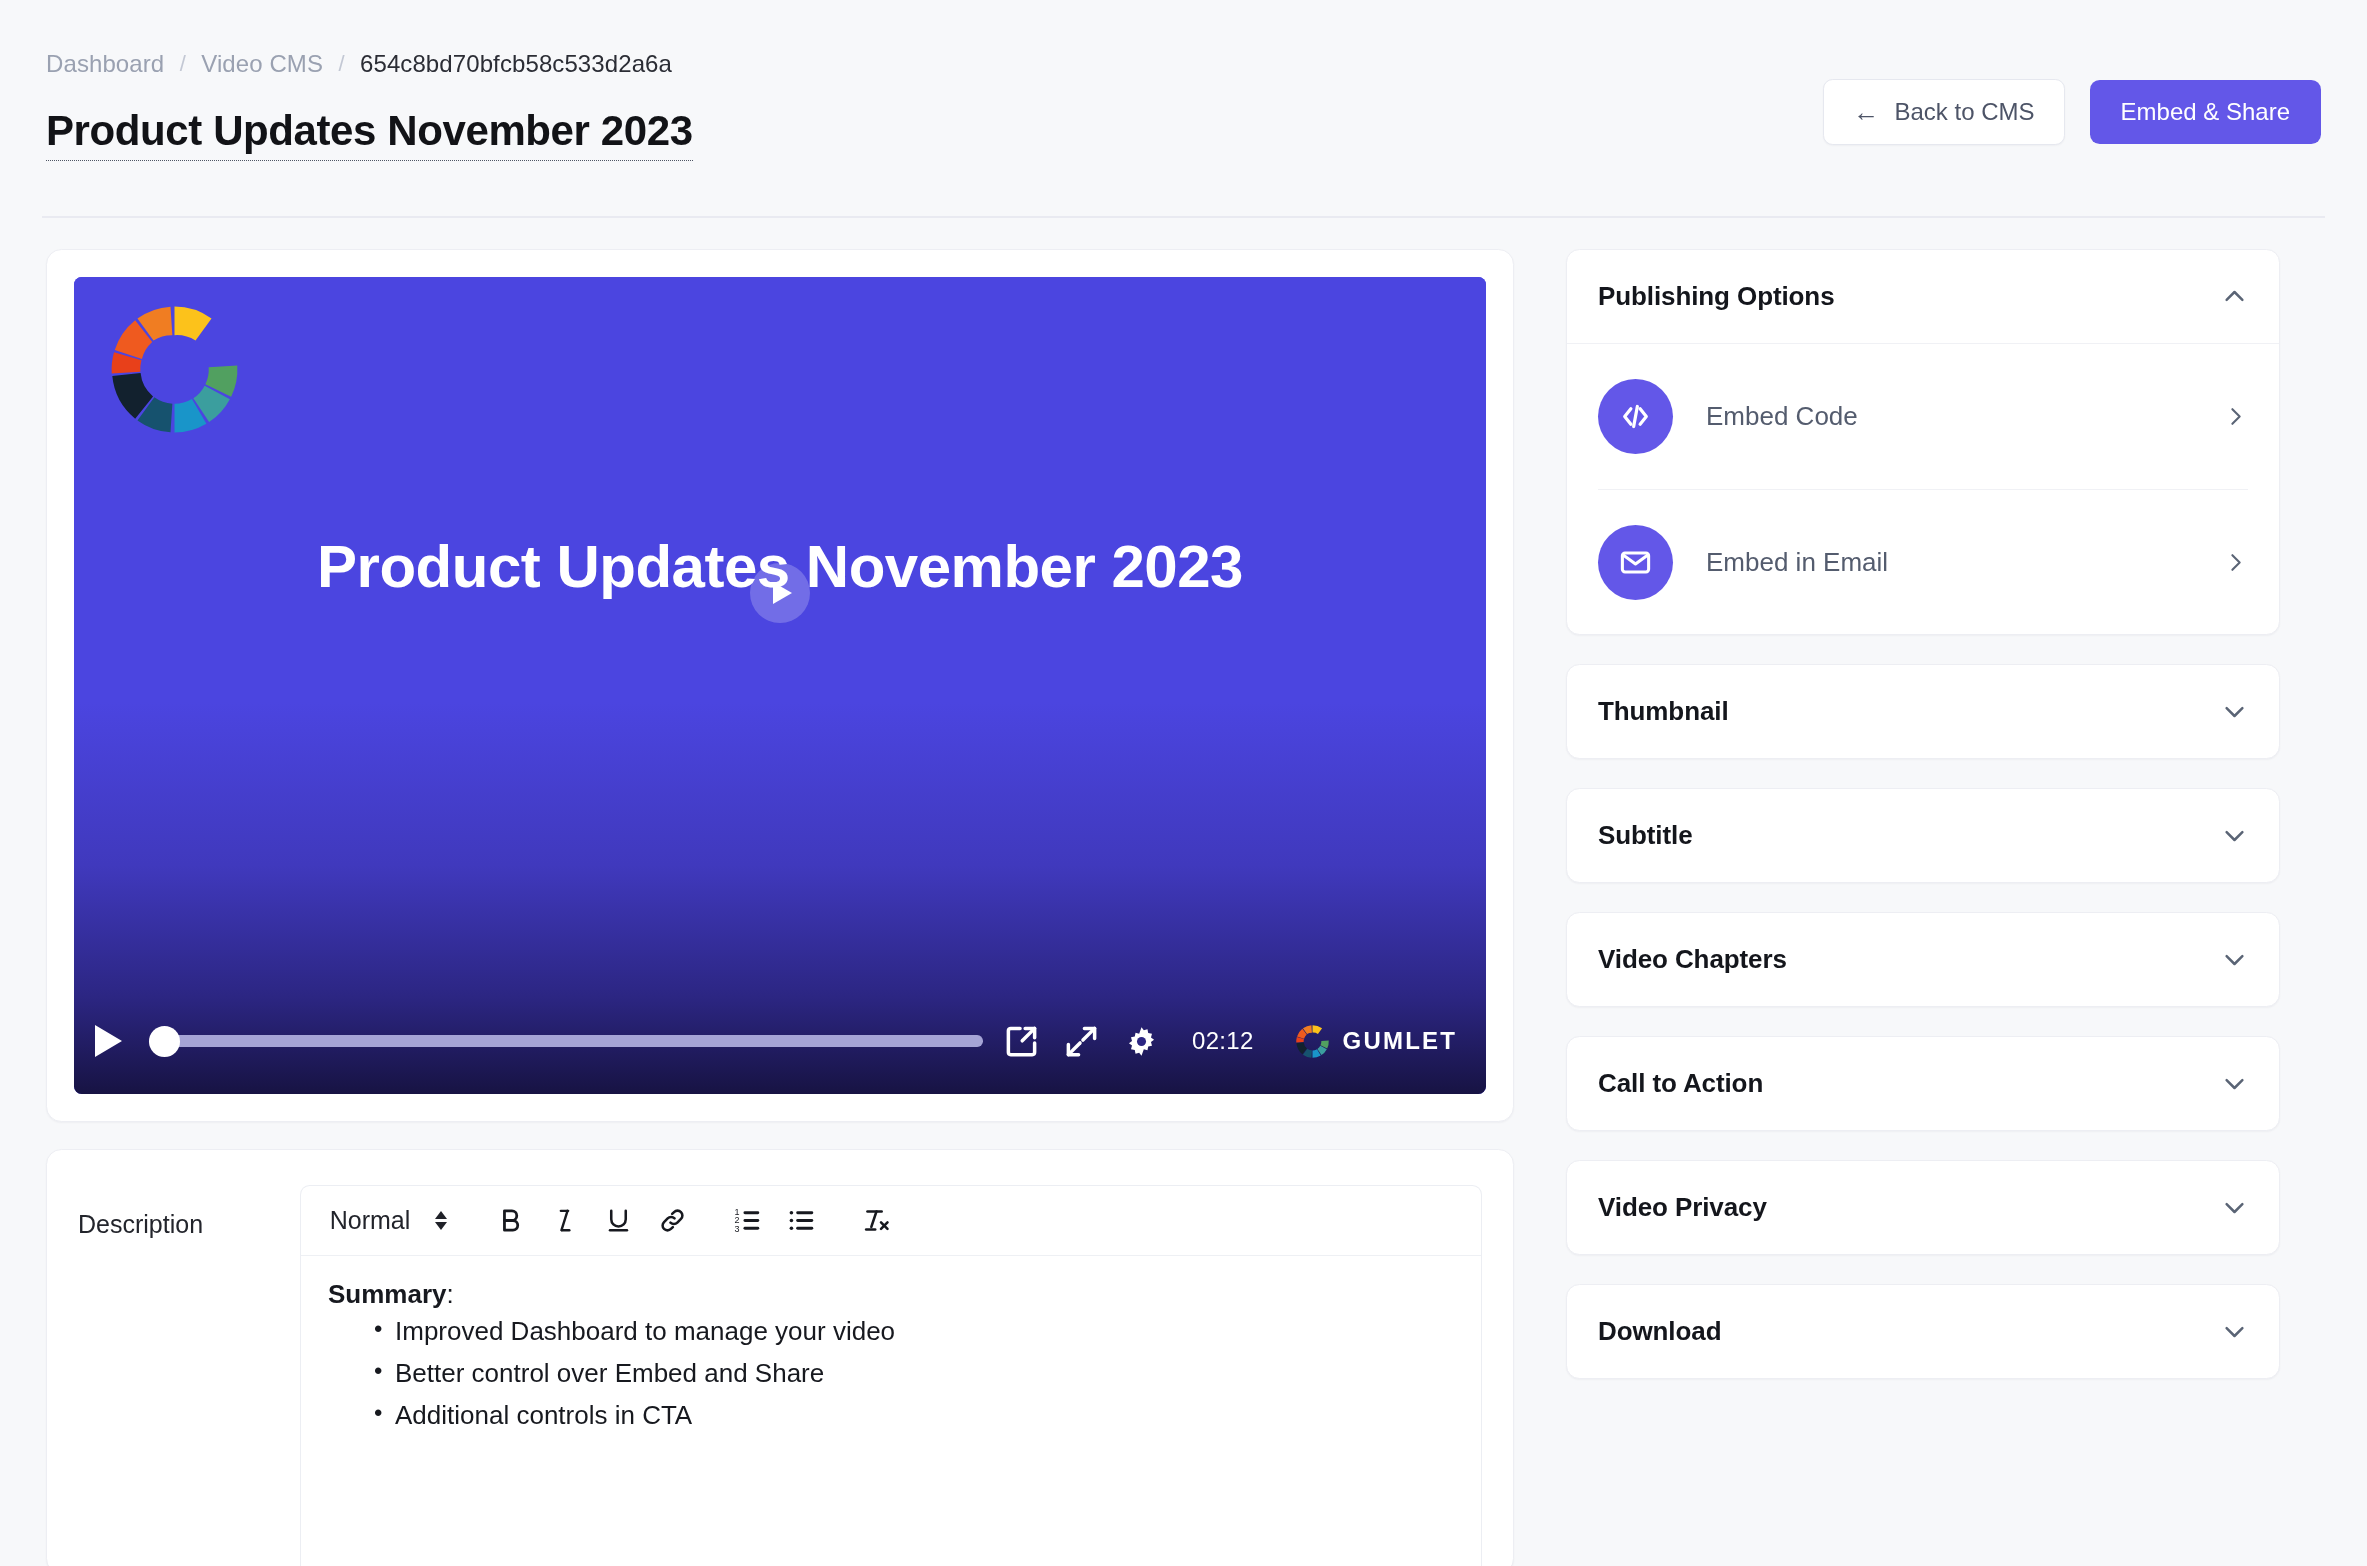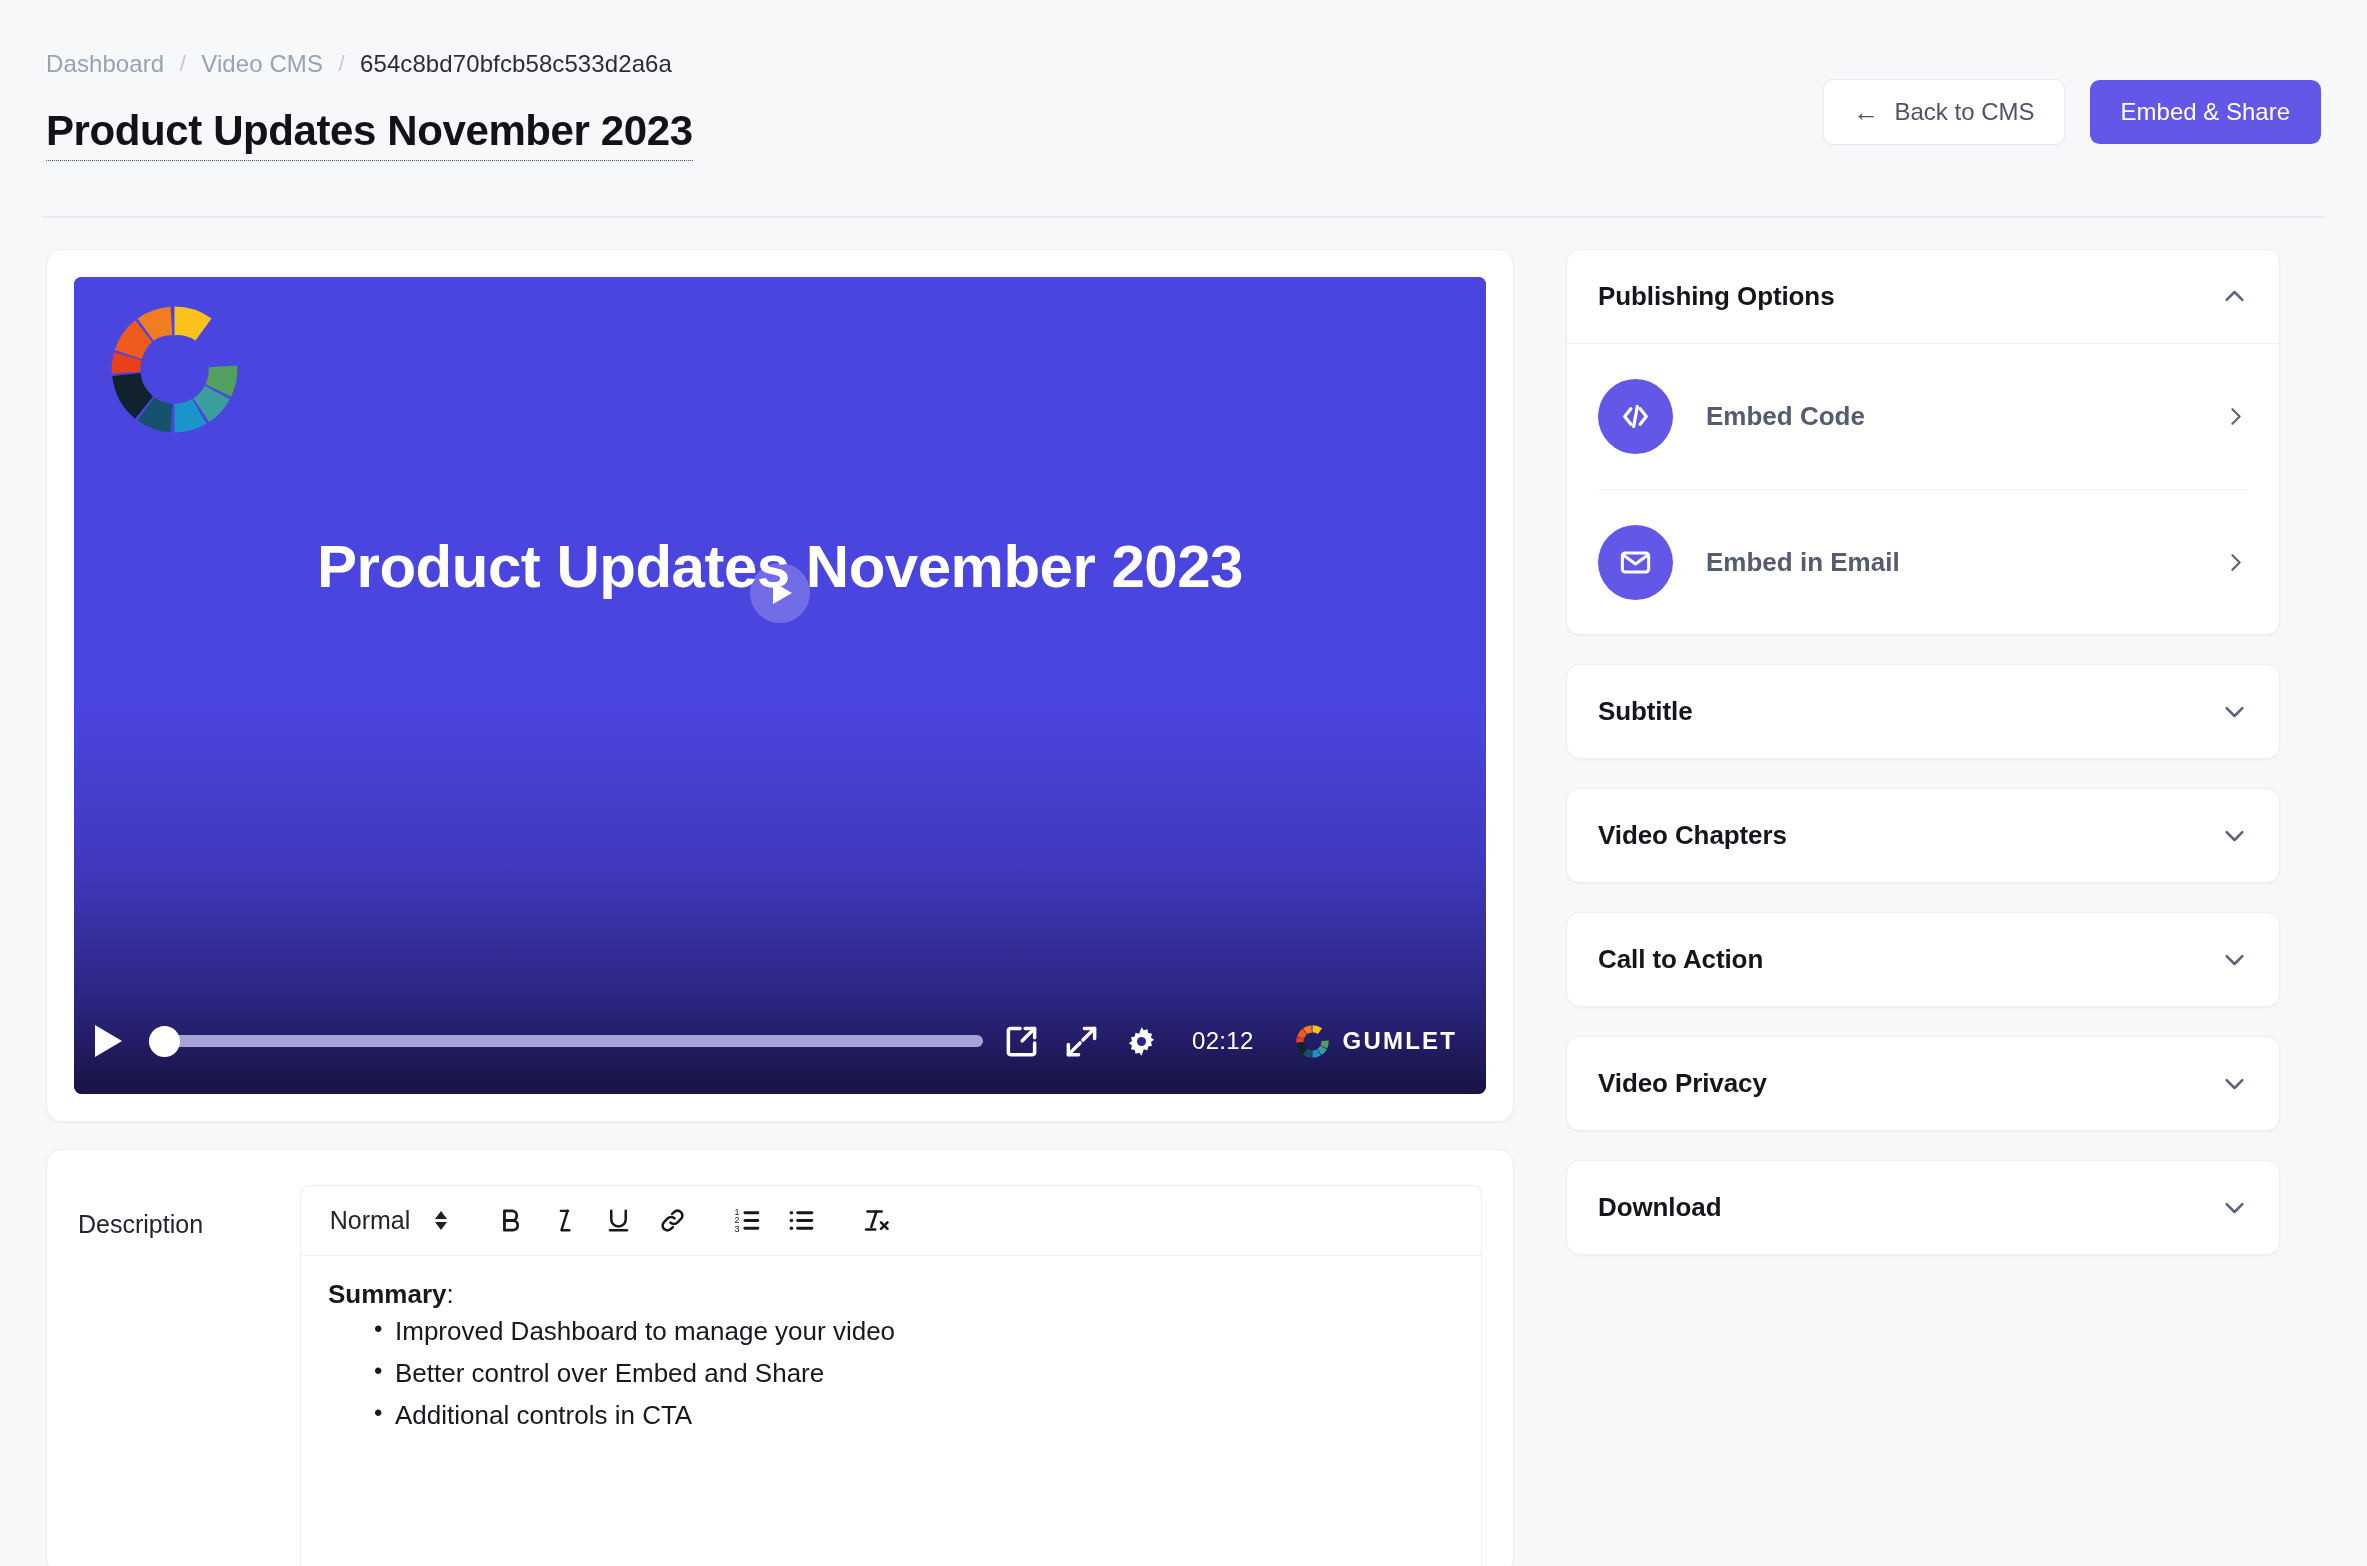--- a/index.html
+++ b/index.html
@@ -350,21 +350,21 @@
     background: #6357e8;
     display: flex;
     align-items: center;
     justify-content: center;
     flex: none;
   }
   .opt-label {
     flex: 1;
     margin-left: 33px;
     font-size: 26px;
-    font-weight: bold;
+    font-weight: normal;
     color: #545c6e;
   }
   .chev-right { flex: none; }
 
   svg { overflow: visible; }
 </style>
 </head>
 <body>
 
 <div class="header">
@@ -596,20 +596,28 @@
           <span class="opt-label">Embed in Email</span>
           <svg class="chev-right" width="25" height="25" viewBox="0 0 24 24" fill="none" stroke="#5a6475" stroke-width="2" stroke-linecap="round" stroke-linejoin="round">
             <path d="M9 5l7 7-7 7"></path>
           </svg>
         </div>
 
 
       </div>
     </div>
 
+    <div class="panel">
+      <div class="panel-head">
+        <span class="panel-title">Thumbnail</span>
+        <svg width="27" height="27" viewBox="0 0 24 24" fill="none" stroke="#5a6475" stroke-width="2.2" stroke-linecap="round" stroke-linejoin="round">
+            <path d="M5 9l7 7 7-7"></path>
+          </svg>
+      </div>
+    </div>
 
     <div class="panel">
       <div class="panel-head">
         <span class="panel-title">Subtitle</span>
         <svg width="27" height="27" viewBox="0 0 24 24" fill="none" stroke="#5a6475" stroke-width="2.2" stroke-linecap="round" stroke-linejoin="round">
             <path d="M5 9l7 7 7-7"></path>
           </svg>
       </div>
     </div>
 

